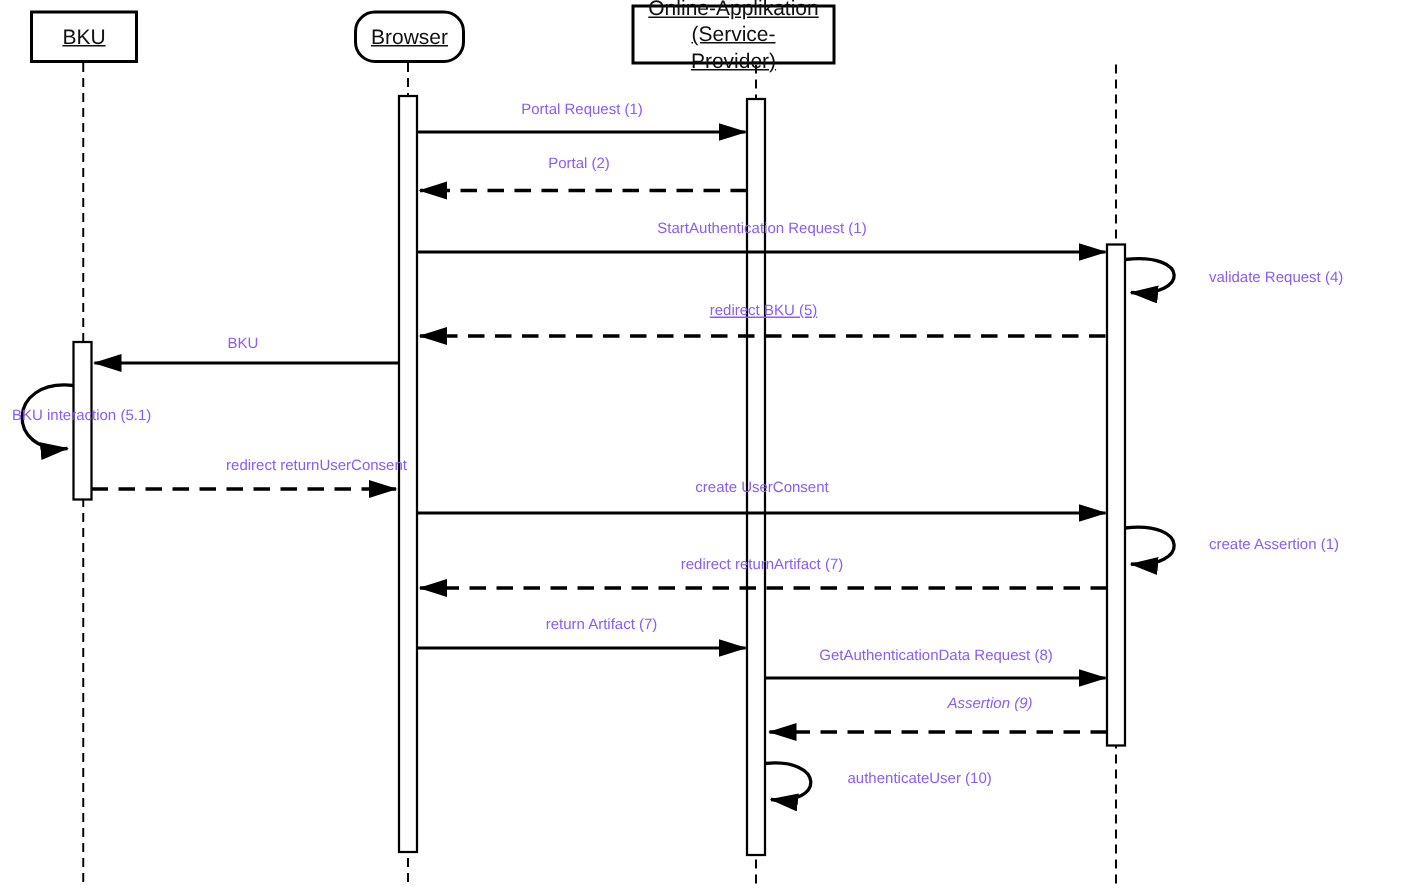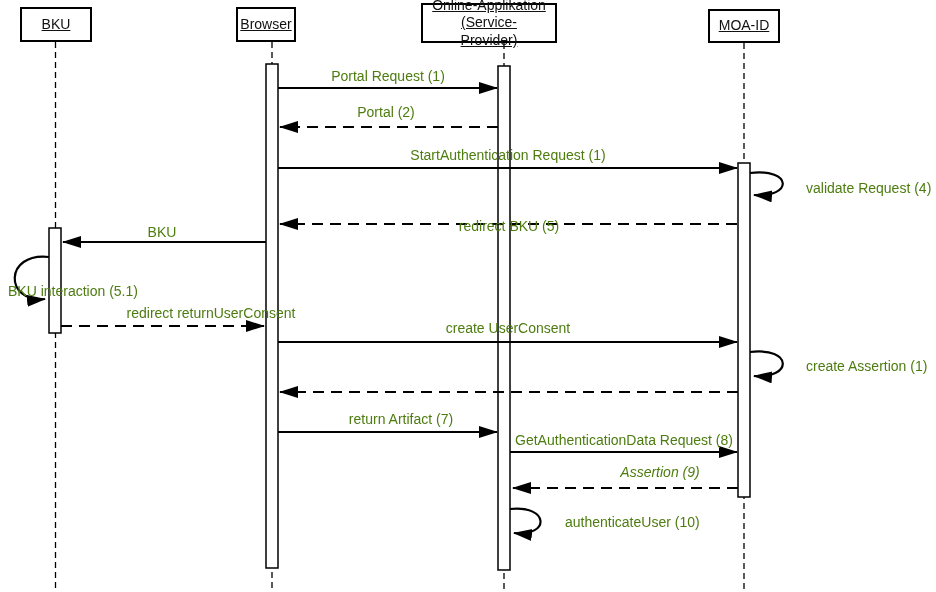--- a/index.html
+++ b/index.html
@@ -11,21 +11,21 @@
   .actor-box{
     position:absolute;border:2px solid #000;background:#fff;
     display:flex;align-items:center;justify-content:center;
     box-sizing:border-box;z-index:3;
   }
   .actor-label{
     font-size:14px;text-decoration:underline;text-align:center;
     line-height:1.25;white-space:pre-line;color:#111;
   }
   .msg-label{
-    position:absolute;font-size:14px;white-space:nowrap;z-index:4;color:#4d7c0f;
+    position:absolute;font-size:10px;white-space:nowrap;z-index:4;color:#8b5cf6;
   }
   .msg-label.centered{transform:translateX(-50%);}
 </style>
 </head>
 <body>
 
 <div id="stage">
 
   <svg width="936" height="592" viewBox="0 0 936 592">
     <defs>
@@ -57,39 +57,37 @@
     <line x1="738" y1="392" x2="280" y2="392" stroke="#000" stroke-width="2.2" stroke-dasharray="11 7" marker-end="url(#arr)"></line>
     <line x1="278" y1="432" x2="497" y2="432" stroke="#000" stroke-width="2" marker-end="url(#arr)"></line>
     <line x1="510" y1="452" x2="737" y2="452" stroke="#000" stroke-width="2" marker-end="url(#arr)"></line>
     <line x1="738" y1="488" x2="513" y2="488" stroke="#000" stroke-width="2.2" stroke-dasharray="11 7" marker-end="url(#arr)"></line>
     <path d="M 510 509 C 550 505, 550 537, 514 533" fill="none" stroke="#000" stroke-width="2.2" marker-end="url(#arr)"></path>
   </svg>
 
   <div class="actor-box" style="left:20px;top:7px;width:72px;height:35px;">
     <div class="actor-label">BKU</div>
   </div>
-  <div class="actor-box" style="left:236px;top:7px;width:60px;height:35px;">
+  <div class="actor-box" style="left:236px;top:7px;width:74px;height:35px;border-radius:14px;">
     <div class="actor-label">Browser</div>
   </div>
   <div class="actor-box" style="left:421px;top:3px;width:136px;height:40px;">
     <div class="actor-label">Online-Applikation (Service-
 Provider)</div>
   </div>
-  <div class="actor-box" style="left:708px;top:9px;width:72px;height:34px;">
-    <div class="actor-label">MOA-ID</div>
-  </div>
 
   <div class="msg-label centered" style="left:388px;top:68px;">Portal Request (1)</div>
   <div class="msg-label centered" style="left:386px;top:104px;text-align:right;">Portal (2)</div>
   <div class="msg-label centered" style="left:508px;top:147px;">StartAuthentication Request (1)</div>
   <div class="msg-label" style="left:806px;top:180px;">validate Request (4)</div>
-  <div class="msg-label centered" style="left:509px;top:218px;">redirect BKU (5)</div>
+  <div class="msg-label centered" style="left:509px;top:202px;text-decoration:underline;">redirect BKU (5)</div>
   <div class="msg-label centered" style="left:162px;top:224px;">BKU</div>
-  <div class="msg-label" style="left:8px;top:272px;margin-top:11px;">BKU interaction (5.1)</div>
+  <div class="msg-label" style="left:8px;top:272px;">BKU interaction (5.1)</div>
   <div class="msg-label centered" style="left:163px;top:305px;margin-left:48px;">redirect returnUserConsent</div>
   <div class="msg-label centered" style="left:508px;top:320px;">create UserConsent</div>
   <div class="msg-label" style="left:806px;top:358px;">create Assertion (1)</div>
+  <div class="msg-label centered" style="left:508px;top:371px;">redirect returnArtifact (7)</div>
   <div class="msg-label centered" style="left:387px;top:411px;padding-left:28px;">return Artifact (7)</div>
   <div class="msg-label centered" style="left:624px;top:432px;">GetAuthenticationData Request (8)</div>
   <div class="msg-label centered" style="left:660px;top:464px;font-style:italic;">Assertion (9)</div>
   <div class="msg-label" style="left:565px;top:514px;">authenticateUser (10)</div>
 
 </div>
 
 </body></html>

